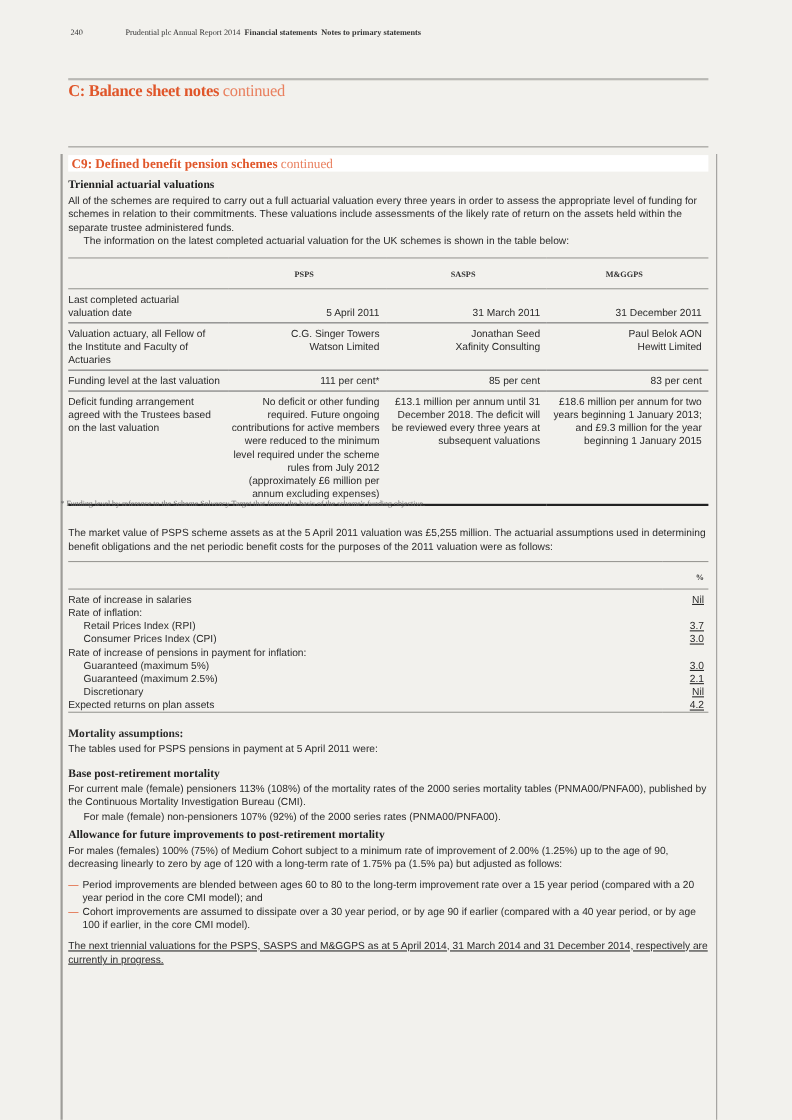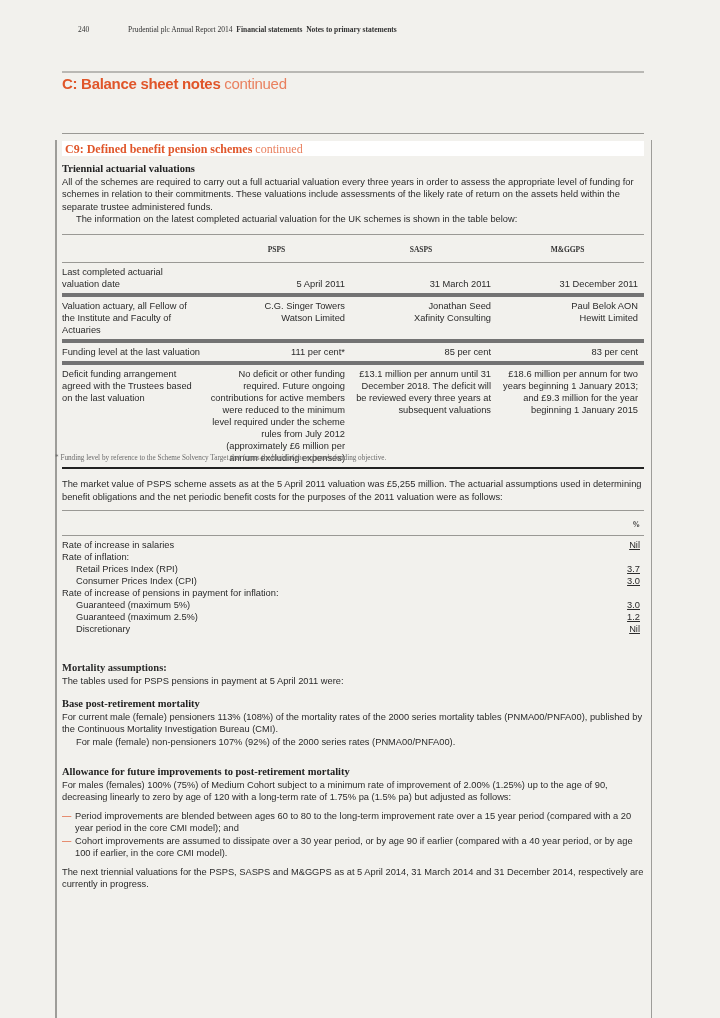--- a/index.html
+++ b/index.html
@@ -3,26 +3,26 @@
 <meta charset="utf-8">
 <style>
   html, body { margin:0; padding:0; }
   body {
     width:720px; height:1018px; background:#f2f1ed; position:relative; overflow:hidden;
     font-family:"Liberation Sans", sans-serif; color:#2b2b2b;
   }
   .abs { position:absolute; }
 
   
-  #running-header { left:78px; top:25px; font-size:7.5px; font-family:"Liberation Serif", serif; color:#333; white-space:nowrap; }
+  #running-header { left:64px; top:25px; font-size:7.5px; font-family:"Liberation Serif", serif; color:#333; white-space:nowrap; }
   #running-header .page-num { display:inline-block; width:50px; }
   #running-header b { font-weight:bold; }
 
   .rule-top { left:62px; width:582px; top:71px; height:2px; background:#b9b8b4; }
-  #section-title { left:62px; top:75px; font-size:15px; color:#e0562a; white-space:nowrap; font-family:Liberation Sans, sans-serif; letter-spacing:-0.3px; }
+  #section-title { left:62px; top:75px; font-size:15px; color:#e0562a; white-space:nowrap; font-family:Liberation Serif, serif; letter-spacing:-0.3px; }
   #section-title b { font-weight:bold; }
   #section-title span.cont { font-weight:normal; color:#e9805f; }
 
   
   .box-rule-top { left:62px; width:582px; top:133px; height:1px; background:#9a9995; }
   .box-left { left:55px; top:140px; width:2px; height:878px; background:#9e9d99; }
   .box-right { left:651px; top:140px; width:1px; height:878px; background:#9e9d99; }
   #note-title-band { left:62px; top:141px; width:582px; height:15px; background:#ffffff; }
   #note-title { left:65px; top:142px; font-size:12px; color:#e0562a; font-family:"Liberation Serif", serif; white-space:nowrap; }
   #note-title b { font-weight:bold; }
@@ -31,21 +31,21 @@
   .content { left:62px; width:582px; font-size:9.3px; line-height:12.5px; color:#2b2b2b; }
   .sub-heading { font-family:"Liberation Serif", serif; font-weight:bold; font-size:10.5px; color:#222; }
   .indent { text-indent:14px; }
 
   
   table.val { border-collapse:collapse; width:582px; font-size:9.3px; line-height:12px; }
   table.val th { font-family:"Liberation Serif", serif; font-size:7.5px; font-weight:bold; padding:9px 6px 6px 0; color:#333; }
   table.val td { vertical-align:top; padding:3px 6px 3px 0; }
   table.val td.num { text-align:right; }
   table.val tr.hdr { border-top:1px solid #9a9995; border-bottom:1px solid #9a9995; }
-  table.val tr.r { border-bottom:4px solid #737373; }
+  table.val tr.r { border-bottom:1px solid #737373; }
   table.val tr.last { border-bottom:2px solid #222; }
 
   #footnote { left:55px; top:454px; font-size:7.2px; font-family:"Liberation Serif", serif; color:#6a6a6a; white-space:nowrap; }
 
   table.assump { border-collapse:collapse; width:582px; font-size:9.3px; line-height:12px; }
   table.assump th { text-align:right; font-size:7.5px; font-family:"Liberation Serif", serif; padding:8px 4px 4px 0; font-weight:bold; color:#333; }
   table.assump tr.hdr { border-top:1px solid #9a9995; border-bottom:1px solid #9a9995; }
   table.assump tr.end { border-bottom:1px solid #9a9995; }
   table.assump td { padding:0 4px 0 0; }
   table.assump td.val { text-align:right;text-decoration:underline; }
@@ -158,36 +158,40 @@
     <tr>
           <td>Rate of increase of pensions in payment for inflation:</td>
           <td class="val"></td>
         </tr>
     <tr>
           <td class="sub">Guaranteed (maximum 5%)</td>
           <td class="val">3.0</td>
         </tr>
     <tr>
           <td class="sub">Guaranteed (maximum 2.5%)</td>
-          <td class="val">1.2</td>
+          <td class="val">2.1</td>
         </tr>
     <tr>
           <td class="sub">Discretionary</td>
           <td class="val">Nil</td>
+        </tr>
+    <tr class="end">
+          <td>Expected returns on plan assets</td>
+          <td class="val">4.2</td>
         </tr>
   </tbody>
     </table>
 </div>
 
 <div class="abs content" style="top:662px;">
   <div class="italic-head">Mortality assumptions:</div>
   <div>The tables used for PSPS pensions in payment at 5 April 2011 were:</div>
   <div class="sub-heading" style="margin-top:11px;">Base post-retirement mortality</div>
   <div>For current male (female) pensioners 113% (108%) of the mortality rates of the 2000 series mortality tables (PNMA00/PNFA00), published by the Continuous Mortality Investigation Bureau (CMI).</div>
   <div class="indent">For male (female) non-pensioners 107% (92%) of the 2000 series rates (PNMA00/PNFA00).</div>
-  <div class="sub-heading" style="margin-top:18px;">Allowance for future improvements to post-retirement mortality</div>
+  <div class="sub-heading" style="margin-top:6px;">Allowance for future improvements to post-retirement mortality</div>
   <div>For males (females) 100% (75%) of Medium Cohort subject to a minimum rate of improvement of 2.00% (1.25%) up to the age of 90, decreasing linearly to zero by age of 120 with a long-term rate of 1.75% pa (1.5% pa) but adjusted as follows:</div>
   <ul class="dash" style="margin-top:6px;">
     <li><span class="dash-mark">—</span><span>Period improvements are blended between ages 60 to 80 to the long-term improvement rate over a 15 year period (compared with a 20 year period in the core CMI model); and</span></li>
     <li><span class="dash-mark">—</span><span>Cohort improvements are assumed to dissipate over a 30 year period, or by age 90 if earlier (compared with a 40 year period, or by age 100 if earlier, in the core CMI model).</span></li>
   </ul>
-  <div style="margin-top:6px;">The next triennial valuations for the PSPS, SASPS and M&amp;GGPS as at 5 April 2014, 31 March 2014 and 31 December 2014, respectively are currently in progress.</div>
+  <div style="margin-top:6px;text-decoration:underline;">The next triennial valuations for the PSPS, SASPS and M&amp;GGPS as at 5 April 2014, 31 March 2014 and 31 December 2014, respectively are currently in progress.</div>
 </div>
 
 </body></html>

